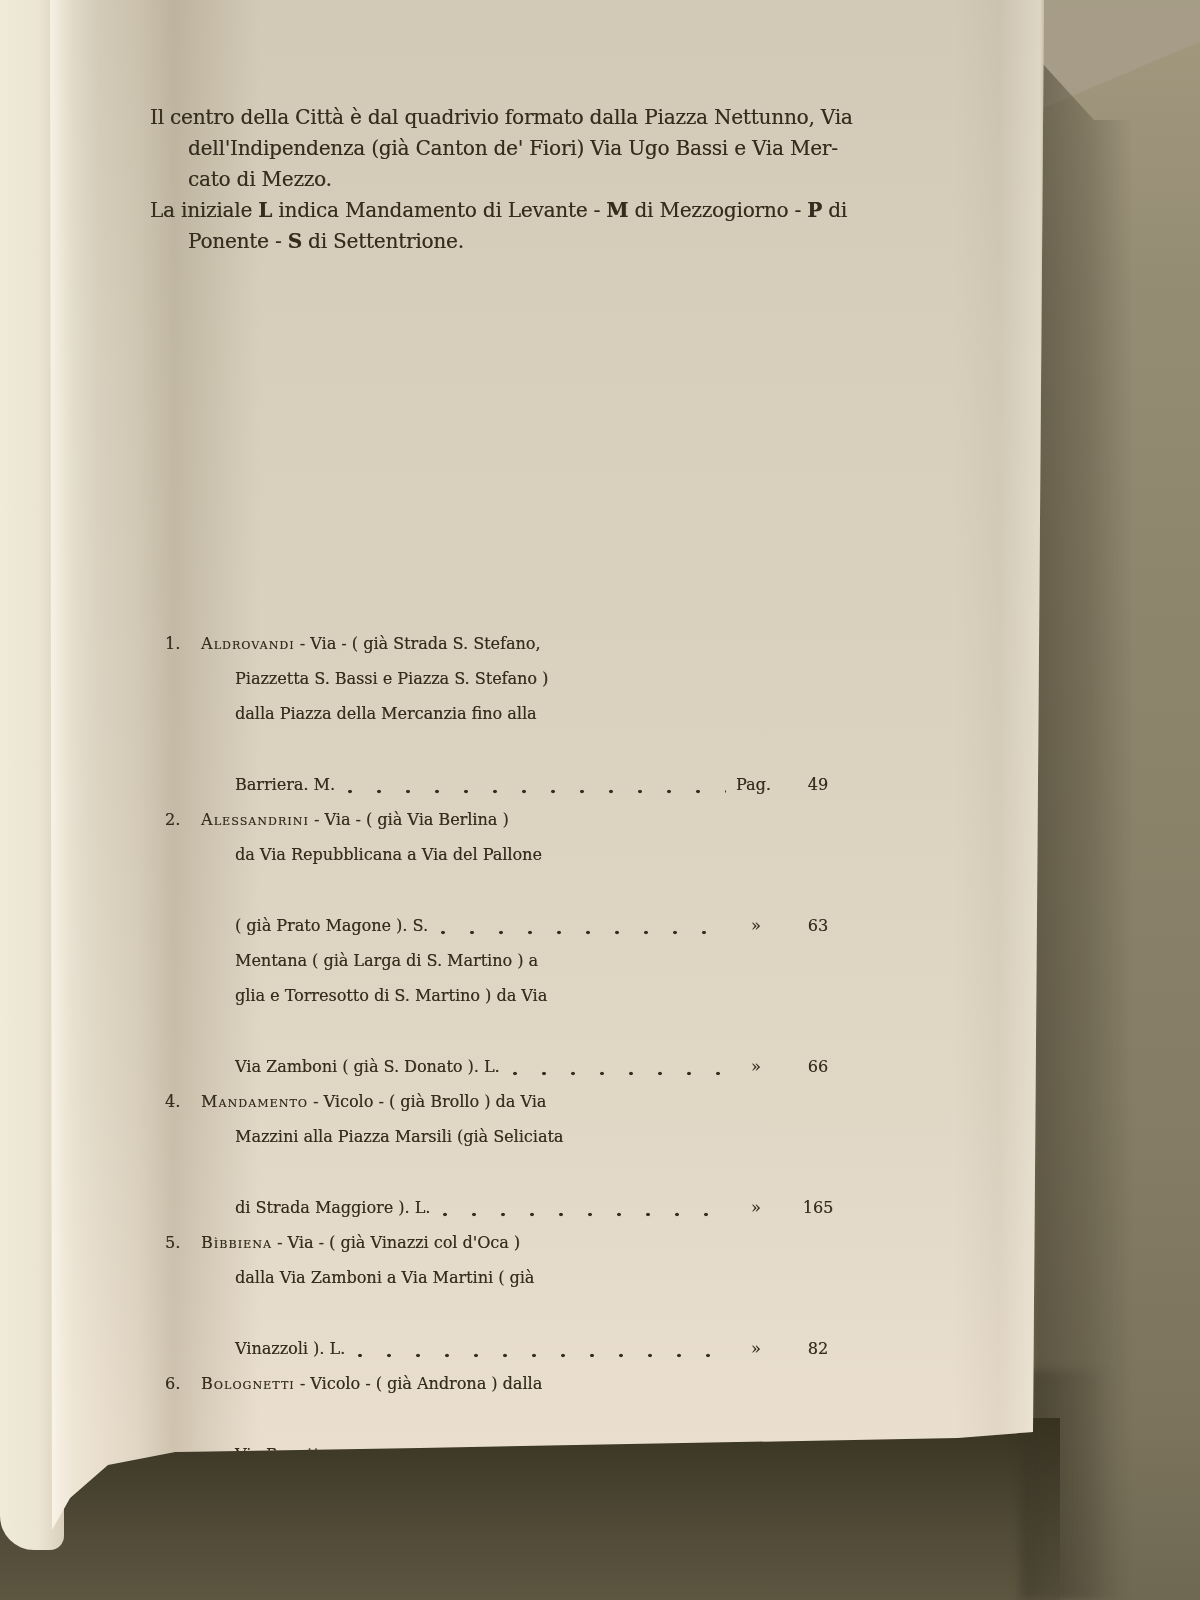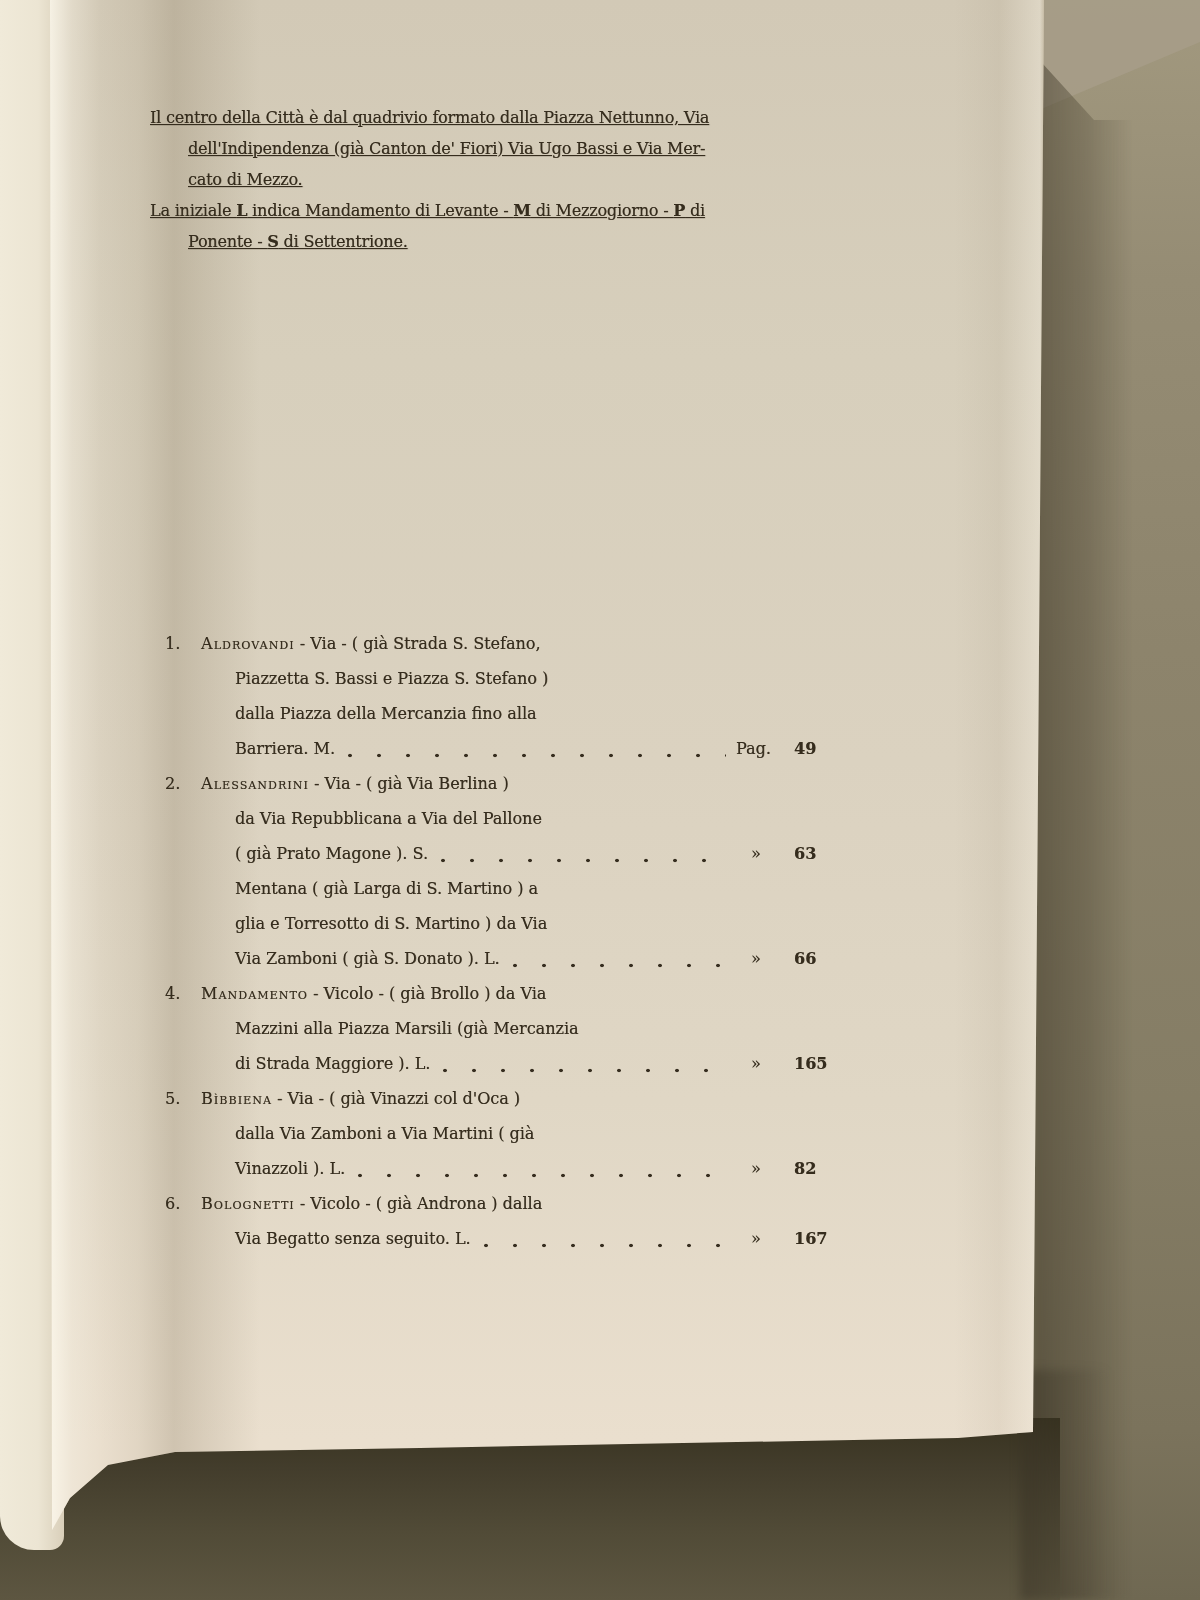--- a/index.html
+++ b/index.html
@@ -62,41 +62,41 @@
     background:linear-gradient(90deg,rgba(120,105,80,0) 0px,rgba(120,105,80,.07) 45px,
                rgba(248,243,230,.30) 86px,rgba(190,178,152,.5) 90px);
   }
   
   .content{
     position:absolute;left:150px;top:0;width:692px;height:1600px;
     color:#352c1d;
     text-shadow:0.3px 0.3px 0.4px rgba(54,45,30,.55);
   }
   .intro{position:absolute;top:102px;left:0;width:100%;
-    font-size:16px;line-height:31px;letter-spacing:-0.2px;text-decoration:underline;}
+    font-size:20px;line-height:31px;letter-spacing:-0.2px;}
   .iline{white-space:nowrap;}
   .iline.cont{margin-left:38px;}
   .iline .b{font-weight:bold;}
   .entries{position:absolute;top:626px;left:15px;width:677px;
     font-size:16px;line-height:35px;}
   .eline{white-space:nowrap;}
   .eline.cont{margin-left:70px;}
   .num{display:inline-block;width:36px;}
   .name{font-variant:small-caps;letter-spacing:1.1px;}
-  .eline.last{display:flex;}
+  .eline.last{display:flex;margin-top:36px;}
   .etext{flex:0 0 auto;}
   .leader{
     flex:1 1 auto;min-width:10px;height:5px;
     align-self:flex-end;margin:0 10px 8px 12px;
     background-image:radial-gradient(circle at 3px 2.5px,#372e20 1.5px,rgba(55,46,32,0) 2.1px);
     background-size:29px 5px;background-repeat:repeat-x;
   }
   .plabel{flex:0 0 auto;width:58px;}
   .plabel.ditto{padding-left:15px;width:43px;}
-  .pnum{flex:0 0 auto;width:48px;text-align:left;font-weight:bold;}
+  .pnum{flex:0 0 auto;width:48px;text-align:center;}
 </style>
 </head>
 <body>
 
 <div class="table-right"></div>
 <div class="table-topright-light"></div>
 <div class="right-shadow"></div>
 <div class="table-bottom"></div>
 <div class="bottom-right-shadow"></div>
 <div class="underpage"></div>
@@ -143,21 +143,21 @@
           <div class="eline cont">glia e Torresotto di S. Martino ) da Via</div>
           <div class="eline cont last">
             <span class="etext">Via Zamboni ( già S. Donato ). L.</span>
             <span class="leader"></span>
             <span class="plabel ditto">»</span>
             <span class="pnum">66</span>
           </div>
         </div>
         <div class="entry">
           <div class="eline first"><span class="num">4.</span><span class="name">Mandamento</span><span> - Vicolo - ( già Brollo ) da Via</span></div>
-          <div class="eline cont">Mazzini alla Piazza Marsili (già Mercanzia</div>
+          <div class="eline cont">Mazzini alla Piazza Marsili (già Seliciata</div>
           <div class="eline cont last">
             <span class="etext">di Strada Maggiore ). L.</span>
             <span class="leader"></span>
             <span class="plabel ditto">»</span>
             <span class="pnum">165</span>
           </div>
         </div>
         <div class="entry">
           <div class="eline first"><span class="num">5.</span><span class="name">Bìbbiena</span><span> - Via - ( già Vinazzi col d'Oca )</span></div>
           <div class="eline cont">dalla Via Zamboni a Via Martini ( già</div>

